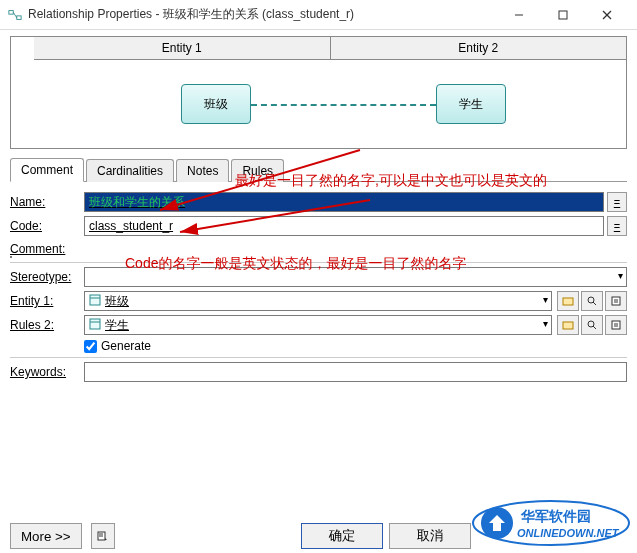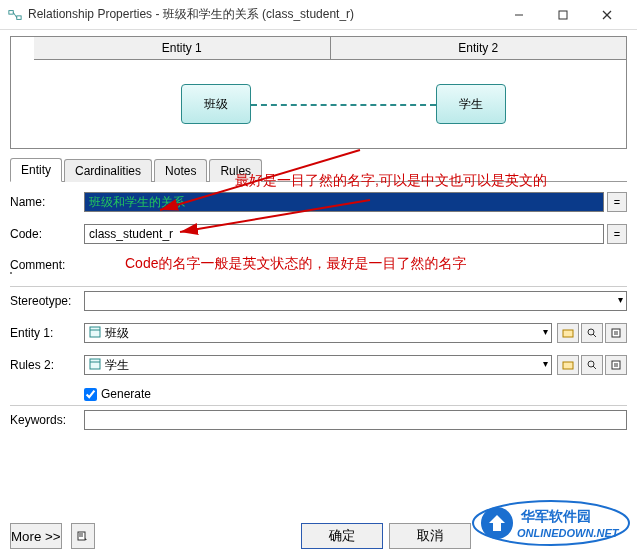--- a/index.html
+++ b/index.html
@@ -25,39 +25,39 @@
 .annot-text { position: absolute; color: #d00000; font-size: 14px; line-height: 1.4; z-index: 50; }
 .annot-svg { position: absolute; z-index: 49; pointer-events: none; }
 
 
 .tabstrip { margin: 8px 10px 0 10px; display: flex; align-items: flex-end; border-bottom: 1px solid #999; }
 .tab { padding: 4px 10px; border: 1px solid #999; border-bottom: none; margin-right: 2px; background: #eee; border-radius: 3px 3px 0 0; cursor: pointer; position: relative; top: 1px; }
 .tab.active { background: #fff; border-bottom: 1px solid #fff; }
 
 
 .form-area { margin: 6px 10px 0 10px; border-top: none; padding-top: 4px; position: relative; }
-.form-row { display: flex; align-items: center; margin-bottom: 12px; }
+.form-row { display: flex; align-items: center; margin-bottom: 4px; text-decoration: underline; }
 .form-row label { width: 74px; padding-right: 6px; }
 .form-row .input { flex: 1; height: 20px; border: 1px solid #7a7a7a; padding: 0 4px; font-size: 12px; background: #fff; }
 .form-row .input.sel { background: #0a3a8a; color: #22c55e; }
 .sqbtn { width: 20px; height: 20px; border: 1px solid #999; background: #f0f0f0; margin-left: 3px; display: flex; align-items: center; justify-content: center; font-size: 11px; cursor: pointer; }
 .comment-box { flex: 1; height: 90px; border: 1px solid #7a7a7a; background: #d8ecd8; position: relative; }
 .select-row .select { flex: 1; height: 20px; border: 1px solid #7a7a7a; background: #fff; display: flex; align-items: center; padding: 0 4px; position: relative; }
 .select-row .select .table-icon { margin-right: 4px; }
 .select-row .select .chev { position: absolute; right: 3px; top: 2px; font-size: 10px; }
 .iconbtns { display: flex; margin-left: 3px; }
 .iconbtn { width: 22px; height: 20px; border: 1px solid #999; background: #f0f0f0; margin-left: 2px; display: flex; align-items: center; justify-content: center; cursor: pointer; }
 .checkbox-row { margin-left: 74px; display: flex; align-items: center; margin-bottom: 4px; }
 .checkbox-row input { margin-right: 4px; }
 
 .divider { border-top: 1px solid #ccc; margin: 4px 0; }
 
 
 .footer { position: absolute; left: 0; right: 0; bottom: 4px; display: flex; align-items: center; padding: 0 10px; gap: 6px; }
-.footer .more-btn { height: 26px; padding: 0 0; border: 1px solid #999; background: #f0f0f0; cursor: pointer; display: flex; align-items: center; }
+.footer .more-btn { height: 26px; padding: 0 10px; border: 1px solid #999; background: #f0f0f0; cursor: pointer; display: flex; align-items: center; }
 .footer .spacer { flex: 1; }
 .footer .std-btn { height: 26px; width: 82px; border: 1px solid #999; background: #f0f0f0; cursor: pointer; }
 .footer .std-btn.primary { border: 1.5px solid #2a5ab0; }
 
 
 .watermark { position: absolute; right: 6px; bottom: 6px; width: 160px; height: 48px; z-index: 60; }
 
 
 .svg-icon { width: 14px; height: 14px; }
 .svg-icon-s { width: 12px; height: 12px; }
@@ -100,21 +100,21 @@
     <div class="entity-head-cell">Entity 2</div>
   </div>
   <div class="entity-canvas">
     <div class="entity-box" style="left:170px; top:24px;">班级</div>
     <div class="dashed-link" style="left:240px; top:44px; width:185px;"></div>
     <div class="entity-box" style="left:425px; top:24px;">学生</div>
   </div>
 </div>
 
 <div class="tabstrip">
-  <div class="tab active">Entity</div>
+  <div class="tab active">Comment</div>
   <div class="tab">Cardinalities</div>
   <div class="tab">Notes</div>
   <div class="tab">Rules</div>
 </div>
 
 <div class="form-area">
 
   <div class="form-row">
     <label>Name:</label>
     <input class="input sel" value="班级和学生的关系" style="">

